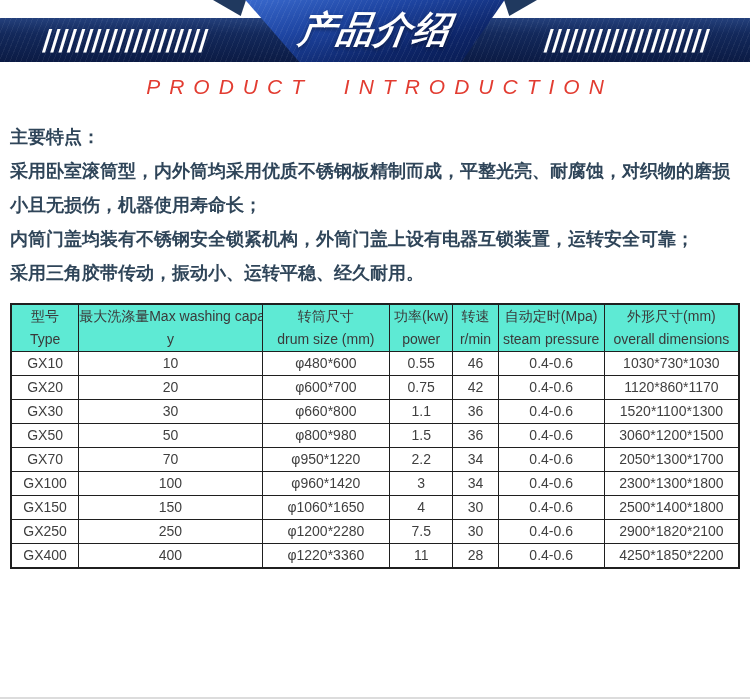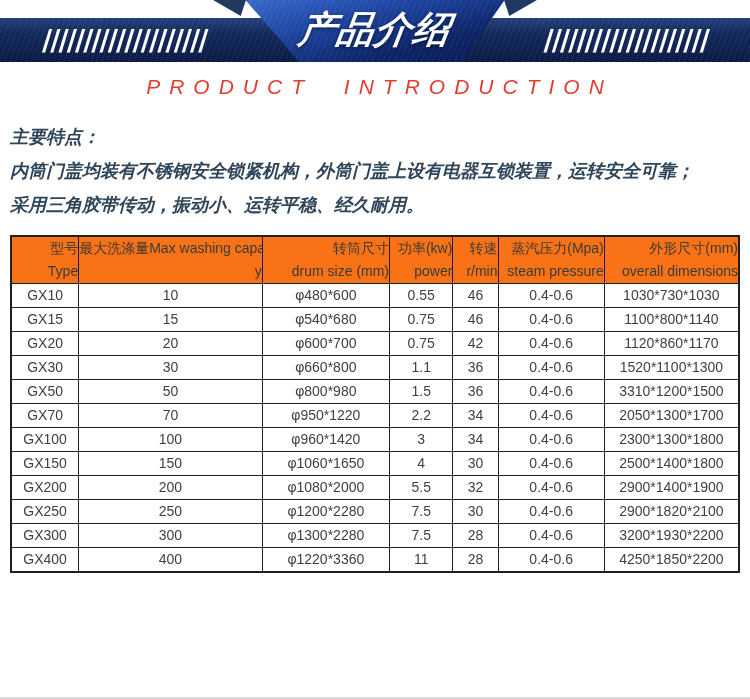--- a/index.html
+++ b/index.html
@@ -56,21 +56,21 @@
     color: #e23c31;
     font-size: 21px;
     font-style: italic;
     font-weight: 400;
     letter-spacing: 9px;
     word-spacing: 16px;
     padding-left: 9px;
   }
 
   
-  .features { margin: 21px 10px 0 10px; font-style: italic; }
+  .features { margin: 21px 10px 0 10px; }
   .features p {
     font-size: 18px;
     line-height: 34px;
     font-weight: 700;
     color: #2f4559;
   }
 
   
   table.spec {
     border-collapse: collapse;
@@ -79,25 +79,24 @@
     table-layout: fixed;
     border: 2px solid #1f1f1f;
   }
   .spec th, .spec td {
     border: 1px solid #1f1f1f;
     text-align: center;
     vertical-align: middle;
     padding: 0;
   }
   .spec th {
-    background: #f97316;
+    background: #5eead4;
     font-weight: 400;
     font-size: 14px;
     color: #3a3a3a;
-    text-align: right;
   }
   .spec th div { line-height: 23px; height: 23px; overflow: hidden; white-space: nowrap; }
   .spec td {
     height: 23px;
     font-size: 14px;
     color: #3f3f3f;
     line-height: 23px;
     white-space: nowrap;
   }
   col.c0 { width: 9.3%; }
@@ -119,20 +118,21 @@
   <div class="fold fold-right"></div>
   <div class="trapezoid">
     <span>产品介绍</span>
   </div>
 </header>
 
 <div class="subtitle">PRODUCT INTRODUCTION</div>
 
 <section class="features">
   <p>主要特点：</p>
+  <p>采用卧室滚筒型，内外筒均采用优质不锈钢板精制而成，平整光亮、耐腐蚀，对织物的磨损小且无损伤，机器使用寿命长；</p>
   <p>内筒门盖均装有不锈钢安全锁紧机构，外筒门盖上设有电器互锁装置，运转安全可靠；</p>
   <p>采用三角胶带传动，振动小、运转平稳、经久耐用。</p>
 </section>
 
 <table class="spec">
   <colgroup>
     <col class="c0">
       <col class="c1">
       <col class="c2">
       <col class="c3">
@@ -156,49 +156,40 @@
         </th>
         <th>
           <div>功率(kw)</div>
           <div>power</div>
         </th>
         <th>
           <div>转速</div>
           <div>r/min</div>
         </th>
         <th>
-          <div>蒸汽压力(Mpa)</div>
+          <div>自动定时(Mpa)</div>
           <div>steam pressure</div>
         </th>
         <th>
           <div>外形尺寸(mm)</div>
           <div>overall dimensions</div>
         </th>
       </tr>
   </thead>
   <tbody id="spec-body">
       <tr>
         <td>GX10</td>
         <td>10</td>
         <td>φ480*600</td>
         <td>0.55</td>
         <td>46</td>
         <td>0.4-0.6</td>
         <td>1030*730*1030</td>
       </tr>
       <tr>
-        <td>GX15</td>
-        <td>15</td>
-        <td>φ540*680</td>
-        <td>0.75</td>
-        <td>46</td>
-        <td>0.4-0.6</td>
-        <td>1100*800*1140</td>
-      </tr>
-      <tr>
         <td>GX20</td>
         <td>20</td>
         <td>φ600*700</td>
         <td>0.75</td>
         <td>42</td>
         <td>0.4-0.6</td>
         <td>1120*860*1170</td>
       </tr>
       <tr>
         <td>GX30</td>
@@ -209,21 +200,21 @@
         <td>0.4-0.6</td>
         <td>1520*1100*1300</td>
       </tr>
       <tr>
         <td>GX50</td>
         <td>50</td>
         <td>φ800*980</td>
         <td>1.5</td>
         <td>36</td>
         <td>0.4-0.6</td>
-        <td>3310*1200*1500</td>
+        <td>3060*1200*1500</td>
       </tr>
       <tr>
         <td>GX70</td>
         <td>70</td>
         <td>φ950*1220</td>
         <td>2.2</td>
         <td>34</td>
         <td>0.4-0.6</td>
         <td>2050*1300*1700</td>
       </tr>
@@ -239,47 +230,29 @@
       <tr>
         <td>GX150</td>
         <td>150</td>
         <td>φ1060*1650</td>
         <td>4</td>
         <td>30</td>
         <td>0.4-0.6</td>
         <td>2500*1400*1800</td>
       </tr>
       <tr>
-        <td>GX200</td>
-        <td>200</td>
-        <td>φ1080*2000</td>
-        <td>5.5</td>
-        <td>32</td>
-        <td>0.4-0.6</td>
-        <td>2900*1400*1900</td>
-      </tr>
-      <tr>
         <td>GX250</td>
         <td>250</td>
         <td>φ1200*2280</td>
         <td>7.5</td>
         <td>30</td>
         <td>0.4-0.6</td>
         <td>2900*1820*2100</td>
       </tr>
       <tr>
-        <td>GX300</td>
-        <td>300</td>
-        <td>φ1300*2280</td>
-        <td>7.5</td>
-        <td>28</td>
-        <td>0.4-0.6</td>
-        <td>3200*1930*2200</td>
-      </tr>
-      <tr>
         <td>GX400</td>
         <td>400</td>
         <td>φ1220*3360</td>
         <td>11</td>
         <td>28</td>
         <td>0.4-0.6</td>
         <td>4250*1850*2200</td>
       </tr>
     </tbody>
 </table>

